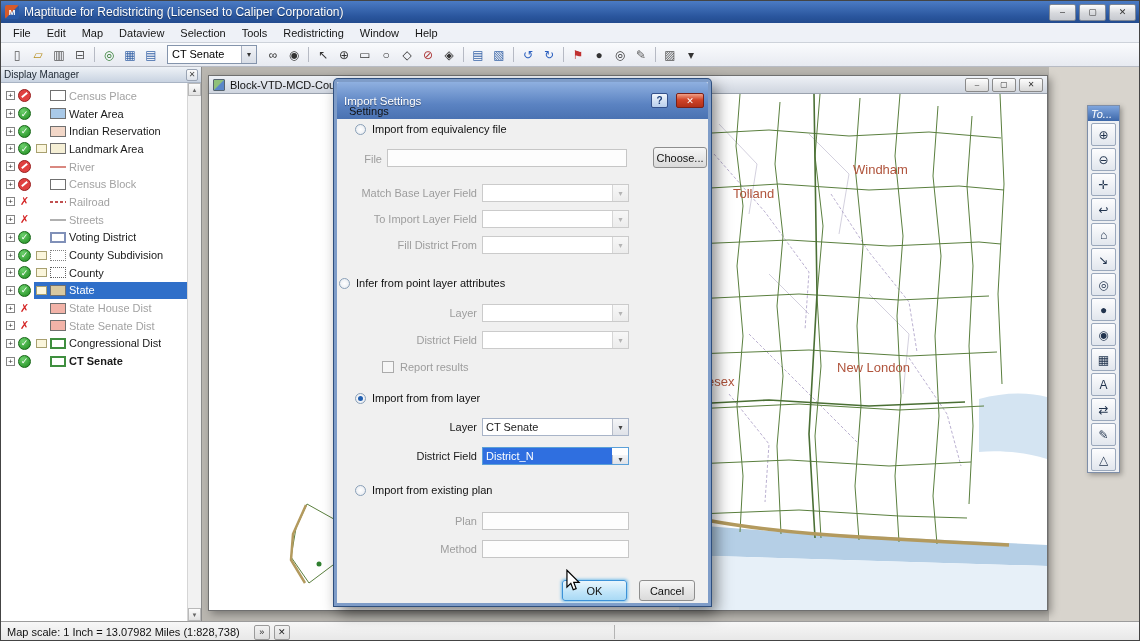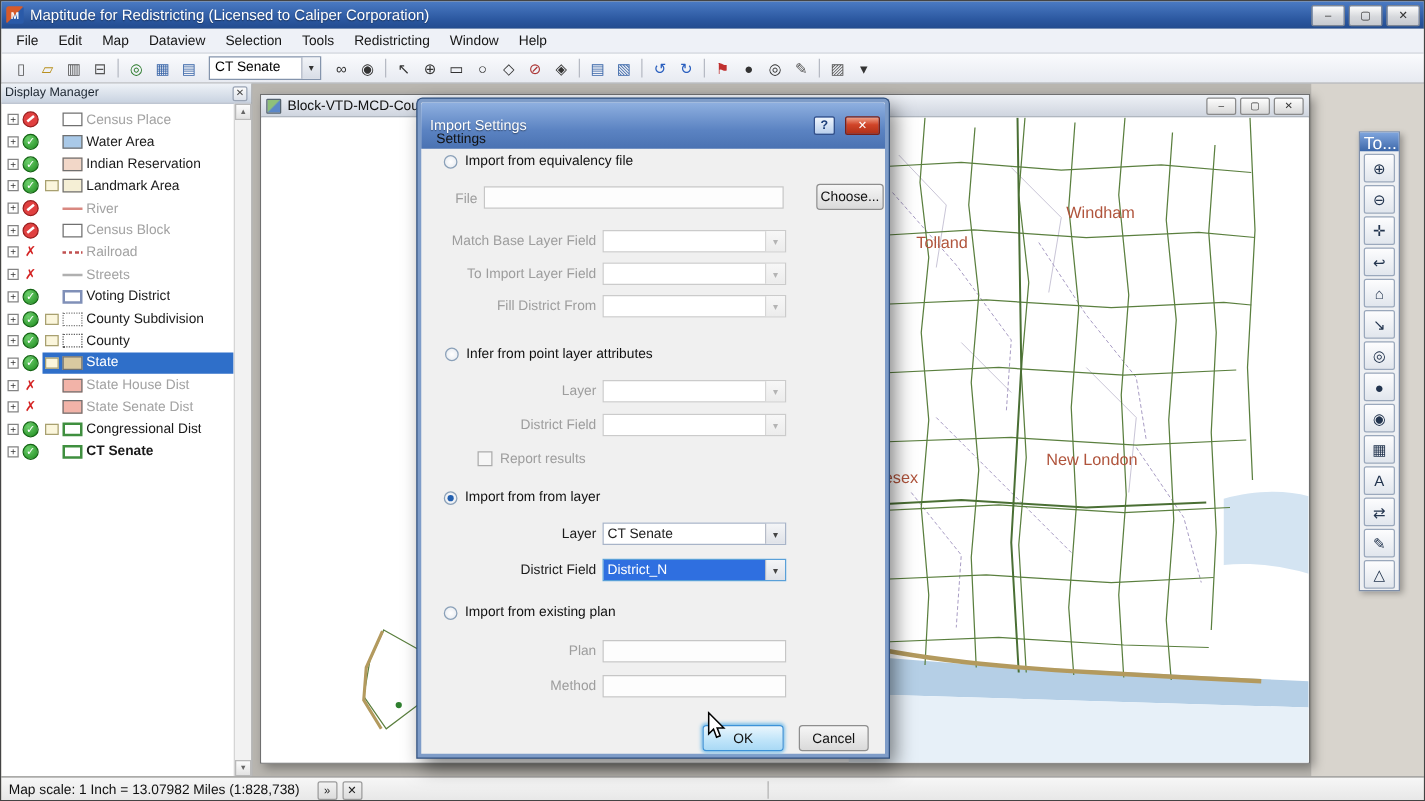--- a/index.html
+++ b/index.html
@@ -88,22 +88,22 @@
   .mw-title-text{flex:1;white-space:nowrap;overflow:hidden;}
   .cap-btn{width:24px;height:14px;border:1px solid #8a8a8a;border-radius:2px;margin-left:3px;flex:none;
     background:linear-gradient(#fdfdfd,#d8d8d8);color:#333;font-size:8px;display:flex;
     align-items:center;justify-content:center;}
   .mw-content{position:absolute;left:0;top:18px;right:0;bottom:0;background:#fff;overflow:hidden;}
   .map-town-label{font-size:13px;font-family:"Liberation Sans","DejaVu Sans",sans-serif;}
 
   
   .palette{position:absolute;left:885px;top:38px;width:33px;background:#eef0f3;
     border:1px solid #7e8ea8;box-shadow:2px 2px 5px rgba(0,0,0,.3);}
-  .pal-title{height:15px;background:linear-gradient(#7fa5dd,#3c67a9);color:#fff;font-size:14px;
-    display:flex;align-items:center;padding-left:3px;}
+  .pal-title{height:15px;background:linear-gradient(#7fa5dd,#3c67a9);color:#fff;font-size:11px;
+    display:flex;align-items:center;padding-left:3px;font-style:italic;}
   .pal-btn{width:25px;height:23px;margin:2px auto 1px;border:1px solid #9aa8bc;border-radius:2px;
     background:linear-gradient(#fdfdfe,#e1e6ed);display:flex;align-items:center;justify-content:center;}
   .pal-glyph{font-size:12px;color:#22344e;line-height:1;}
 
   
   .statusbar{position:absolute;left:0;top:620px;width:1140px;height:21px;
     background:linear-gradient(#f7f7f7,#e6e6e6);border-top:1px solid #9c9c9c;
     display:flex;align-items:center;font-size:11px;color:#111;padding-left:6px;}
   .sb-box{width:16px;height:15px;border:1px solid #9a9a9a;border-radius:2px;margin-left:4px;flex:none;
     background:linear-gradient(#f2f2f2,#dcdcdc);display:flex;align-items:center;justify-content:center;
@@ -136,21 +136,21 @@
   .dlab{position:absolute;font-size:11px;color:#9d9d9d;white-space:nowrap;}
   .dlab.en{color:#1a1a1a;}
   .txt{position:absolute;height:18px;background:#fdfdfd;border:1px solid #c6c6c6;}
   .cmb{position:absolute;left:145px;width:147px;height:18px;background:#fff;border:1px solid #a8b4c8;
     display:flex;align-items:stretch;}
   .cmb .v{flex:1;font-size:11px;line-height:16px;padding-left:3px;color:#222;white-space:nowrap;overflow:hidden;}
   .cmb .a{width:16px;background:linear-gradient(#f4f5f7,#dfe2e8);border-left:1px solid #b6bcc8;
     display:flex;align-items:center;justify-content:center;font-size:8px;color:#444;}
   .cmb.dis{border-color:#cbcbcb;}
   .cmb.dis .a{color:#b4b4b4;background:linear-gradient(#f7f7f7,#ececec);border-left-color:#d6d6d6;}
-  .cmb.hl{border-color:#5aa0d8;}
+  .cmb.hl{border-color:#5aa0d8;align-items:flex-end;}
   .cmb.hl .v{background:#2f6fe0;color:#fff;}
   .btn{position:absolute;height:21px;border:1px solid #8e8e8e;border-radius:3px;
     background:linear-gradient(#f6f6f6,#dadada);font-size:11px;color:#111;display:flex;
     align-items:center;justify-content:center;}
   .btn.def{border-color:#3c92d8;background:linear-gradient(#eaf6fd,#bfe4f9 60%,#a9d9f5);
     box-shadow:0 0 3px 1px #7cc0ea;}
 
   .cursor{position:absolute;left:564px;top:568px;z-index:99;pointer-events:none;}
 </style>
 </head>
@@ -587,21 +587,21 @@
         <span class="v"></span>
         <span class="a">▾</span>
       </div>
 
       <div class="dlab" style="right:231px;top:137px">Fill District From</div>
       <div class="cmb dis" style="top:134px">
         <span class="v"></span>
         <span class="a">▾</span>
       </div>
 
-      <div class="opt" style="left:19px;top:175px">
+      <div class="opt" style="left:2px;top:175px">
         <span class="rb"></span>
         <span>Infer from point layer attributes</span>
       </div>
 
       <div class="dlab" style="right:231px;top:205px">Layer</div>
       <div class="cmb dis" style="top:202px">
         <span class="v"></span>
         <span class="a">▾</span>
       </div>
 

